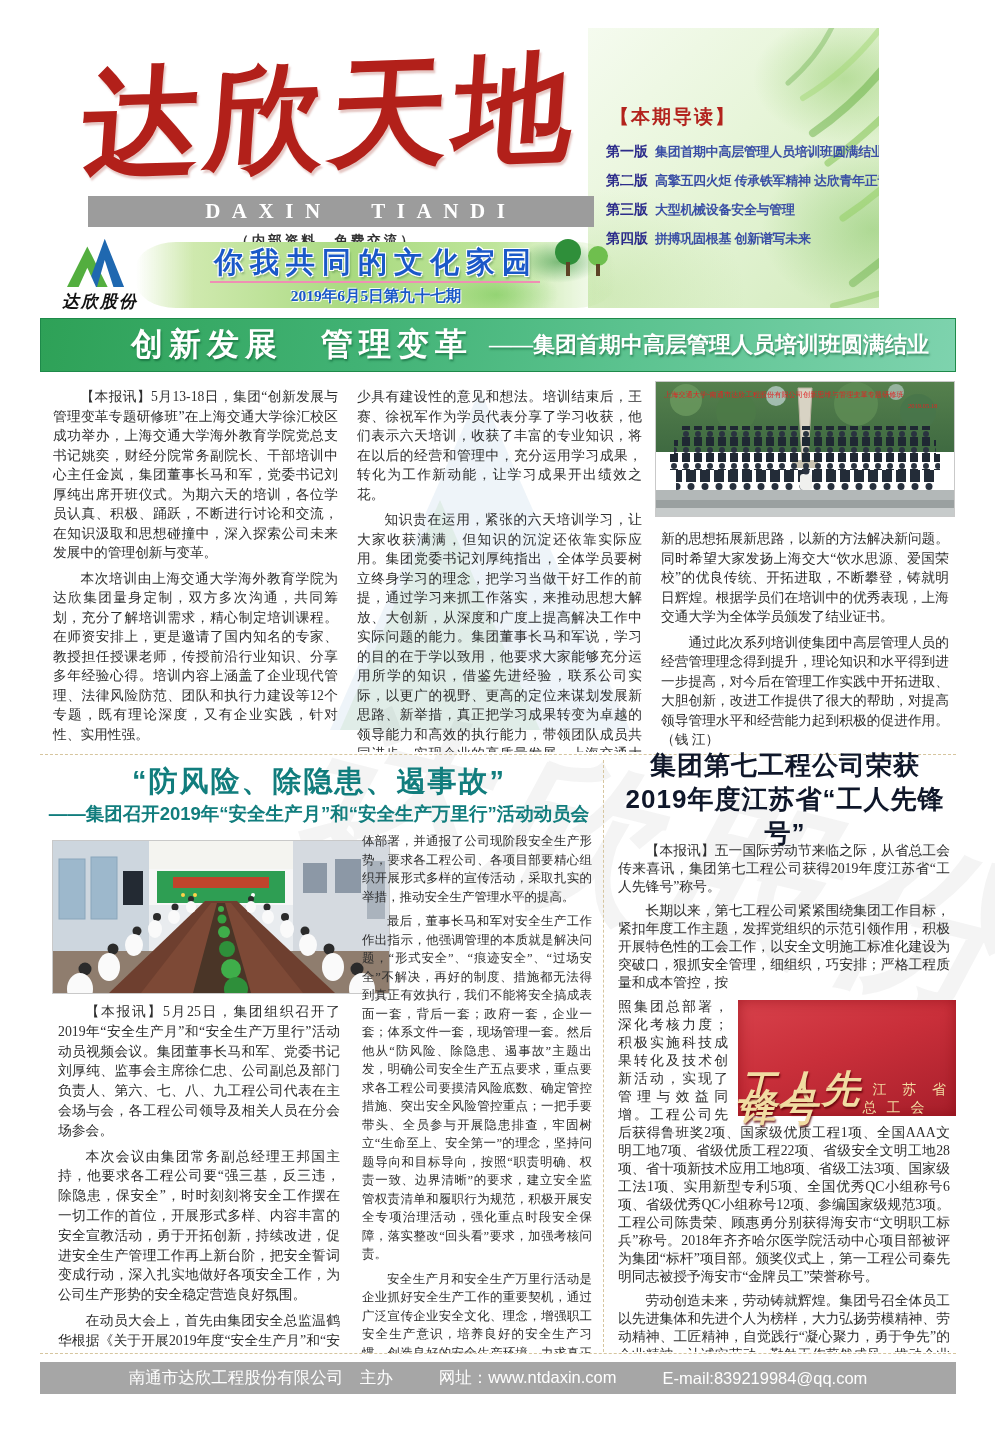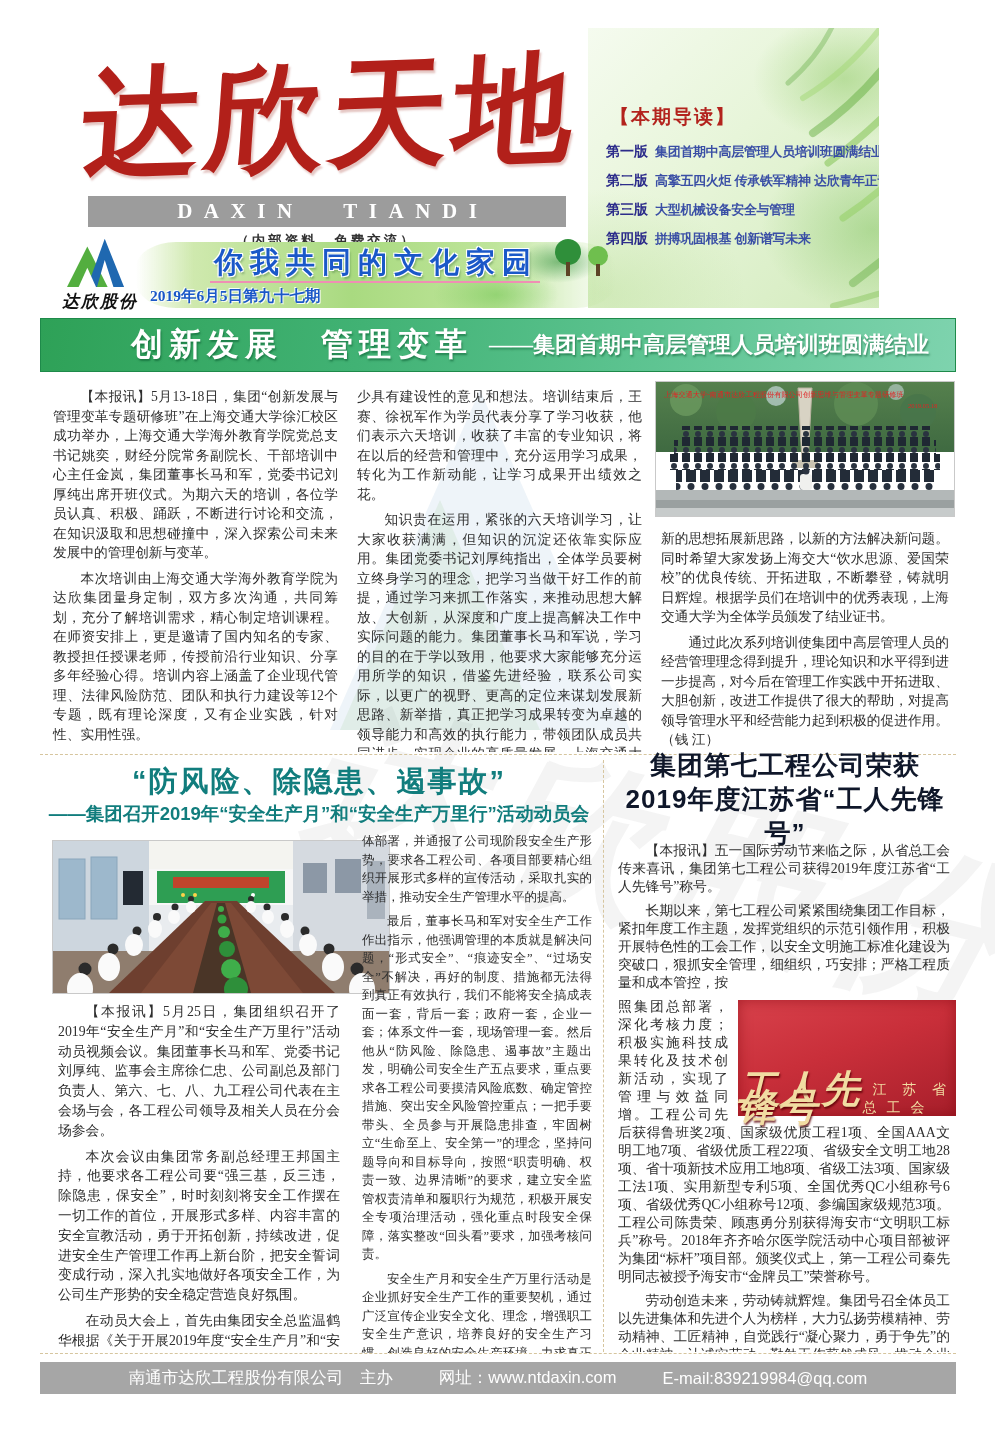--- a/index.html
+++ b/index.html
@@ -6,36 +6,36 @@
   #page{position:relative;width:995px;height:1437px;background:#ffffff;overflow:hidden;
         font-family:"Liberation Serif","DejaVu Serif",serif;color:#2e2e2e;}
   .abs{position:absolute;}
 
   
   .m-title{left:58px;top:38px;width:545px;height:158px;display:flex;justify-content:center;align-items:center;
            font-weight:bold;font-size:118px;color:#b2201a;letter-spacing:6px;
            transform:rotate(-2deg) skewX(-6deg);text-shadow:2px 3px 2px rgba(150,30,20,.25);}
   .m-enbar{left:88px;top:196px;width:478px;height:31px;background:#9c9c9c;color:#fff;
            display:flex;align-items:center;justify-content:center;font-weight:bold;
-           font-size:21px;letter-spacing:.55em;word-spacing:1.1em;text-indent:.55em;}
+           font-size:21px;letter-spacing:.55em;word-spacing:1.1em;text-indent:.55em;padding-left:28px;}
   .m-note{left:146px;top:232px;width:360px;text-align:center;font-size:13.5px;color:#333;
           letter-spacing:3px;font-weight:bold;}
   .m-logo{left:60px;top:231px;width:74px;height:58px;}
   .m-logotext{left:40px;top:290px;width:120px;text-align:center;font-size:17px;font-weight:bold;
               font-style:italic;color:#111;letter-spacing:2px;}
   .m-strip{left:136px;top:242px;width:480px;height:66px;border-radius:40px/26px;
            background:
              radial-gradient(60px 30px at 88% 30%,rgba(40,140,50,.55),transparent 70%),
              radial-gradient(90px 40px at 75% 80%,rgba(120,200,90,.6),transparent 70%),
              linear-gradient(90deg,rgba(240,250,232,0) 0%,#cfe9ae 12%,#a9da80 45%,#bfe59b 75%,rgba(240,250,232,0) 100%);}
   .m-slogan{left:150px;top:243px;width:452px;text-align:center;font-size:29px;font-weight:bold;
             color:#1a58c8;letter-spacing:7px;
             text-shadow:-1px -1px 0 #fff,1px -1px 0 #fff,-1px 1px 0 #fff,1px 1px 0 #fff,2px 3px 2px rgba(0,60,20,.25);}
   .m-underline{left:210px;top:281px;width:330px;height:2px;background:#ef8fb4;}
-  .m-daterow{left:150px;top:286px;width:452px;display:flex;justify-content:flex-start;
+  .m-daterow{left:150px;top:286px;width:452px;display:flex;justify-content:center;
              font-size:15.5px;font-weight:bold;color:#1a58c8;
              text-shadow:-1px -1px 0 rgba(255,255,255,.9),1px 1px 0 rgba(255,255,255,.9);}
 
   
   .guide{left:588px;top:28px;width:291px;height:280px;overflow:hidden;
          background:
            radial-gradient(130px 90px at 88% 18%,rgba(130,195,85,.45),transparent 70%),
            radial-gradient(160px 120px at 98% 72%,rgba(110,185,75,.40),transparent 70%),
            radial-gradient(200px 150px at 6% 95%,rgba(170,215,130,.35),transparent 70%),
            linear-gradient(135deg,#f5fbef 0%,#e7f5d9 45%,#d3ebbd 100%);}

